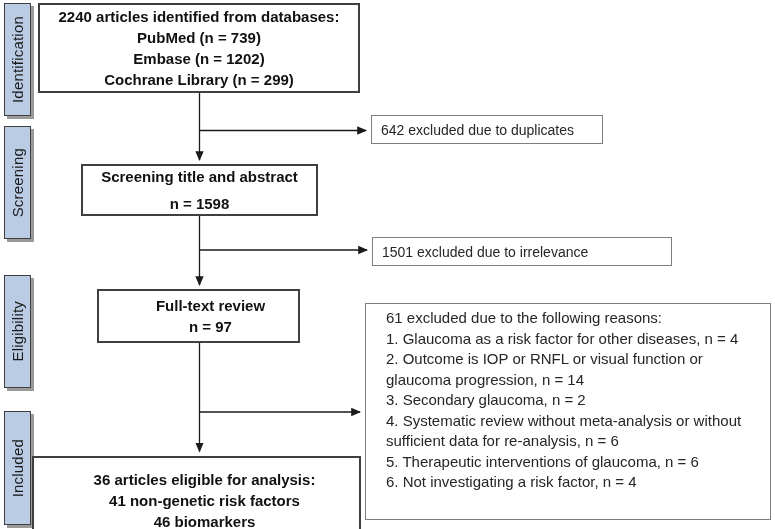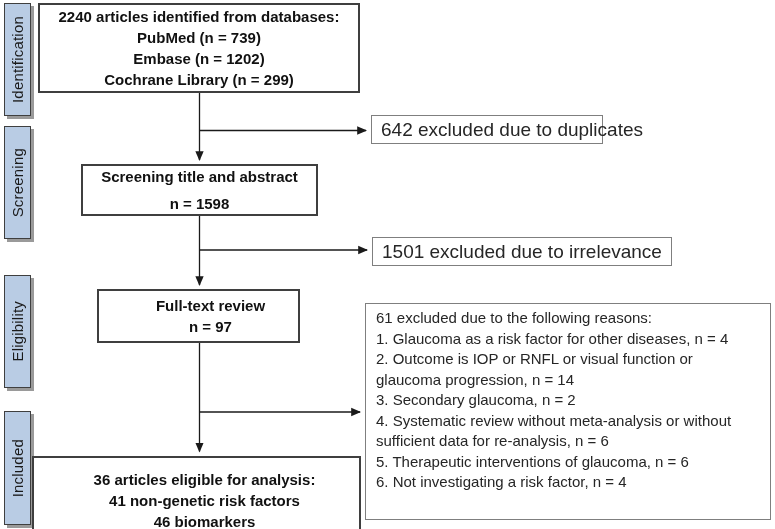--- a/index.html
+++ b/index.html
@@ -30,29 +30,29 @@
     text-align:center;font-weight:bold;font-size:15px;line-height:21px;color:#111;
   }
   .box-identified{left:38px;top:3px;width:322px;height:90px;align-items:center;}
   .box-screening{left:81px;top:164px;width:237px;height:52px;justify-content:space-between;}
   .box-fulltext{left:97px;top:289px;width:203px;height:54px;padding-left:24px;}
   .box-included{left:32px;top:456px;width:329px;height:89px;padding-left:16px;}
 
   
   .side-box{
     position:absolute;background:#fff;border:1.4px solid #7f7f7f;box-sizing:border-box;
-    font-size:19px;color:#262626;display:flex;align-items:center;padding:0 9px;
+    font-size:14px;color:#262626;display:flex;align-items:center;padding:0 9px;
     white-space:nowrap;
   }
   .box-duplicates{left:371px;top:115px;width:232px;height:29px;}
   .box-irrelevance{left:372px;top:237px;width:300px;height:29px;}
   .box-reasons{
     position:absolute;left:365px;top:303px;width:406px;height:217px;
     background:#fff;border:1.4px solid #7f7f7f;box-sizing:border-box;
-    font-size:15px;color:#262626;line-height:20.5px;padding:4px 10px 0 10px;
+    font-size:15px;color:#262626;line-height:20.5px;padding:4px 10px 0 20px;
   }
   .arrow-layer{position:absolute;left:0;top:0;pointer-events:none;}
 </style>
 </head>
 <body>
 
 <div class="canvas">
 
   <div class="stage stage-identification">
     <span>Identification</span>

